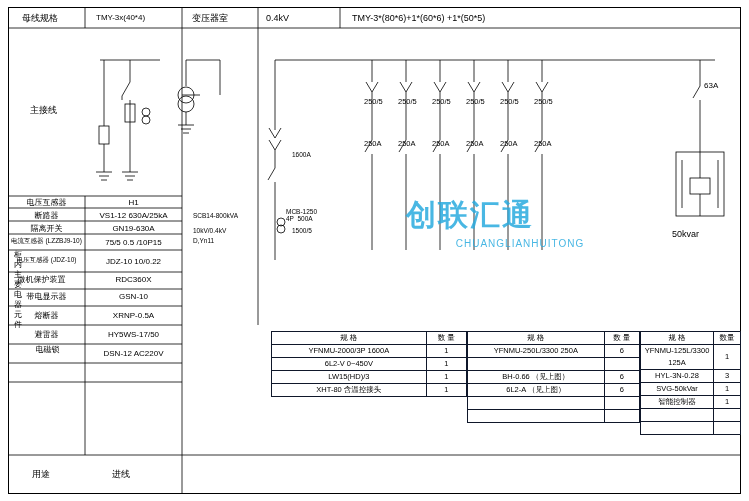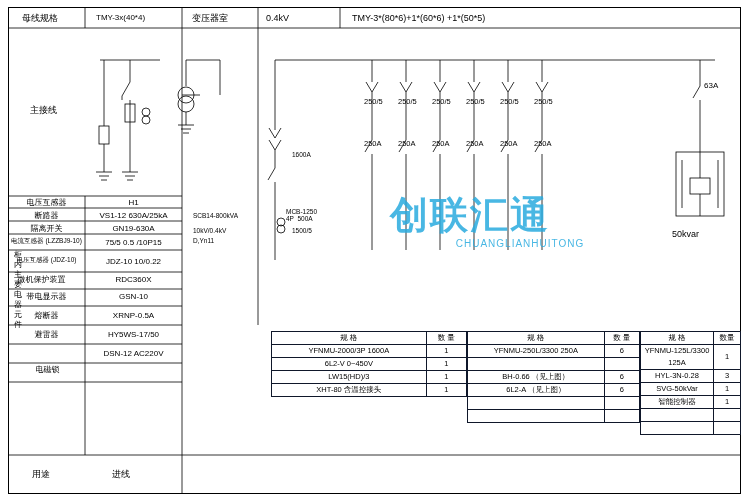--- a/index.html
+++ b/index.html
@@ -4,21 +4,21 @@
 <style>
   html,body{margin:0;padding:0;background:#ffffff;}
   body{font-family:"Liberation Sans","DejaVu Sans",sans-serif;}
   #sheet{position:relative;width:749px;height:501px;background:#fff;overflow:hidden;}
   .frame{position:absolute;left:8px;top:7px;width:733px;height:487px;border:1px solid #000;box-sizing:border-box;}
   .txt{position:absolute;font-size:8px;color:#000;white-space:nowrap;line-height:1;}
   .txt.c{text-align:center;}
   .tiny{font-size:6.5px;}
   .vert{position:absolute;font-size:8px;width:12px;text-align:center;line-height:10px;}
   svg{position:absolute;left:0;top:0;width:749px;height:501px;pointer-events:none;}
-  .wm{position:absolute;left:470px;top:215px;transform:translate(-50%,-50%);font-size:38px;font-weight:bold;color:#2aabdf;opacity:.85;letter-spacing:2px;}
+  .wm{position:absolute;left:470px;top:215px;transform:translate(-50%,-50%);font-size:30px;font-weight:bold;color:#2aabdf;opacity:.85;letter-spacing:2px;}
   .wm2{position:absolute;left:520px;top:243px;transform:translate(-50%,-50%);font-size:10px;color:#2aabdf;opacity:.85;letter-spacing:1px;}
   table{border-collapse:collapse;position:absolute;font-size:7.5px;}
   table td{border:1px solid #0f172a;padding:0;text-align:center;height:12px;line-height:12px;color:#000;}
 </style>
 </head>
 <body>
 
 <div id="sheet">
   <div class="frame"></div>
 
@@ -177,21 +177,21 @@
 
   <div class="txt c" style="left:8px;top:293px;width:77px">带电显示器</div>
   <div class="txt c" style="left:85px;top:293px;width:97px">GSN-10</div>
 
   <div class="txt c" style="left:8px;top:312px;width:77px">熔断器</div>
   <div class="txt c" style="left:85px;top:312px;width:97px">XRNP-0.5A</div>
 
   <div class="txt c" style="left:8px;top:331px;width:77px">避雷器</div>
   <div class="txt c" style="left:85px;top:331px;width:97px">HY5WS-17/50</div>
 
-  <div class="txt c" style="left:8px;top:366px;width:79px">电磁锁</div>
+  <div class="txt c" style="left:8px;top:346px;width:79px">电磁锁</div>
   <div class="txt c" style="left:85px;top:350px;width:97px">DSN-12 AC220V</div>
 
   <div class="txt tiny" style="left:193px;top:213px">SCB14-800kVA</div>
   <div class="txt tiny" style="left:193px;top:228px">10kV/0.4kV</div>
   <div class="txt tiny" style="left:193px;top:238px">D,Yn11</div>
 
   <div class="txt tiny" style="left:292px;top:152px">1600A</div>
   <div class="txt tiny" style="left:292px;top:228px">1500/5</div>
   <div class="txt tiny" style="left:286px;top:208px;line-height:7px;white-space:pre">MCB-1250
 4P  500A</div>

